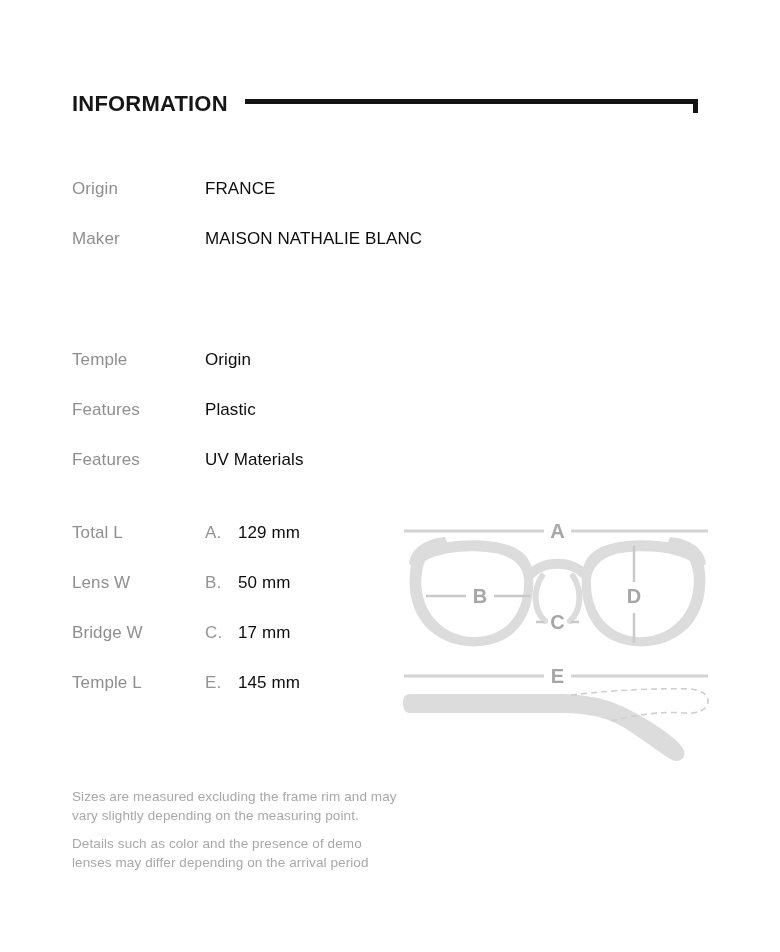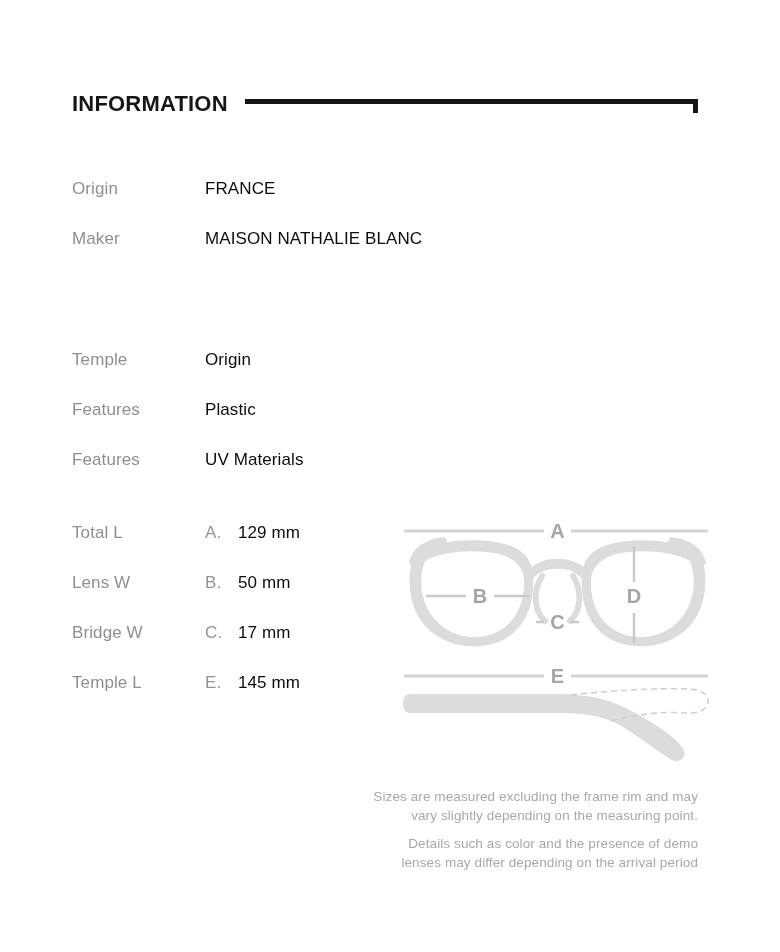--- a/index.html
+++ b/index.html
@@ -92,21 +92,20 @@
   .mline { stroke: #c9c9c9; stroke-width: 2.5; }
   
   .notes { margin-top: 17px; }
   .notes p {
     margin: 8px 0 9px 0;
     font-size: 13.5px;
     line-height: 19px;
     color: #a8a8a8;
     white-space: pre-line;
     letter-spacing: 0.1px;
-    text-align: right;
   }
 </style>
 </head>
 <body>
 
 <div class="page">
 
   <div class="hdr">
     <h1>INFORMATION</h1>
     <div class="rule"></div>

